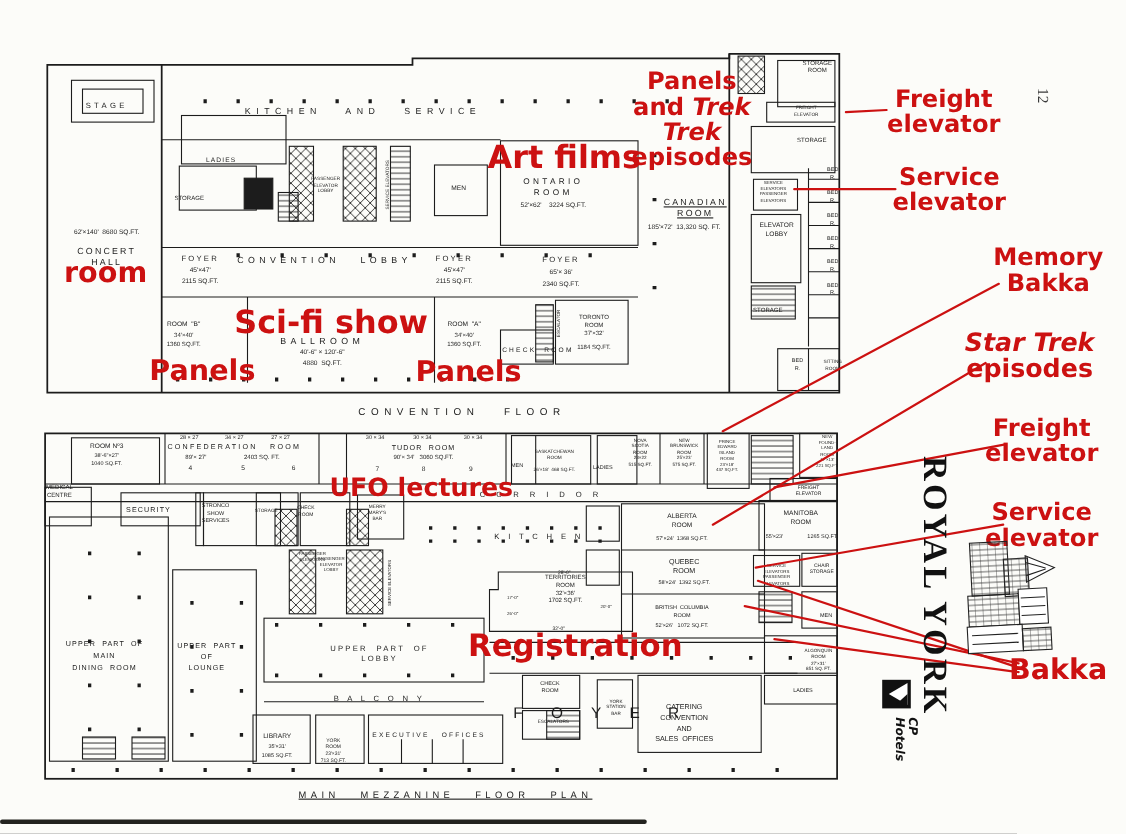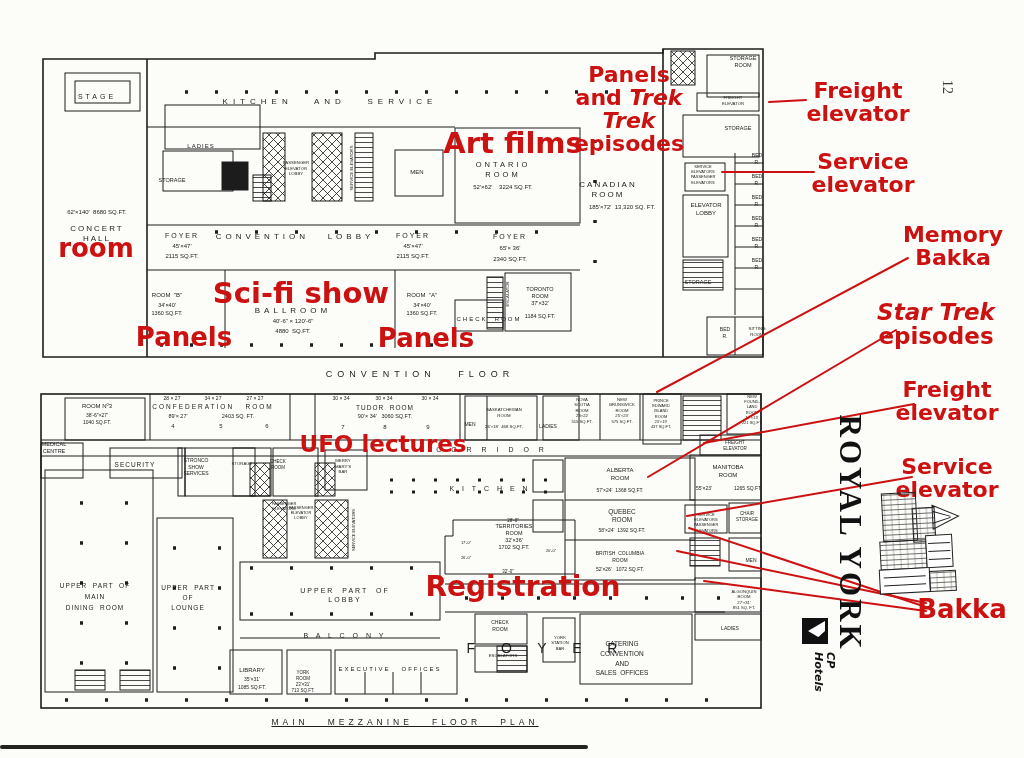--- a/index.html
+++ b/index.html
@@ -192,21 +192,21 @@
       <div class="pl" style="left: 201px; top: 147px; font-size: 6px; letter-spacing: 1px; transform: translate(-50%, -50%);">LADIES</div>
       <div class="pl" style="left: 172px; top: 181px; font-size: 5.5px; transform: translate(-50%, -50%);">STORAGE</div>
       <div class="pl" style="left: 296px; top: 168px; font-size: 4.3px; transform: translate(-50%, -50%);">PASSENGER
 ELEVATOR
 LOBBY</div>
       <div class="pl" style="left: 352px; top: 168px; font-size: 4.3px; transform: translate(-50%, -50%) rotate(-90deg);">SERVICE ELEVATORS</div>
       <div class="pl" style="left: 417px; top: 173px; font-size: 6px; transform: translate(-50%, -50%);">MEN</div>
       <div class="pl" style="left: 503px; top: 170px; font-size: 7.5px; letter-spacing: 3px; transform: translate(-50%, -50%);">ONTARIO
 ROOM</div>
       <div class="pl" style="left: 503px; top: 188px; font-size: 6px; transform: translate(-50%, -50%);">52'×62'    3224 SQ.FT.</div>
-      <div class="pl" style="left: 608px; top: 190px; font-size: 8px; letter-spacing: 2px; transform: translate(-50%, -50%);">CANADIAN
+      <div class="pl" style="left: 632px; top: 190px; font-size: 8px; letter-spacing: 2px; transform: translate(-50%, -50%); text-decoration: underline;">CANADIAN
 ROOM</div>
       <div class="pl" style="left: 622px; top: 208px; font-size: 6px; transform: translate(-50%, -50%);">185'×72'  13,320 SQ. FT.</div>
       <div class="pl" style="left: 182px; top: 236px; font-size: 7px; letter-spacing: 2px; transform: translate(-50%, -50%);">FOYER</div>
       <div class="pl" style="left: 182px; top: 247px; font-size: 6px; transform: translate(-50%, -50%);">45'×47'</div>
       <div class="pl" style="left: 182px; top: 257px; font-size: 6px; transform: translate(-50%, -50%);">2115 SQ.FT.</div>
       <div class="pl" style="left: 295px; top: 237px; font-size: 8px; letter-spacing: 4px; transform: translate(-50%, -50%);">CONVENTION   LOBBY</div>
       <div class="pl" style="left: 413px; top: 236px; font-size: 7px; letter-spacing: 2px; transform: translate(-50%, -50%);">FOYER</div>
       <div class="pl" style="left: 413px; top: 247px; font-size: 6px; transform: translate(-50%, -50%);">45'×47'</div>
       <div class="pl" style="left: 413px; top: 257px; font-size: 6px; transform: translate(-50%, -50%);">2115 SQ.FT.</div>
       <div class="pl" style="left: 510px; top: 237px; font-size: 7px; letter-spacing: 2px; transform: translate(-50%, -50%);">FOYER</div>

